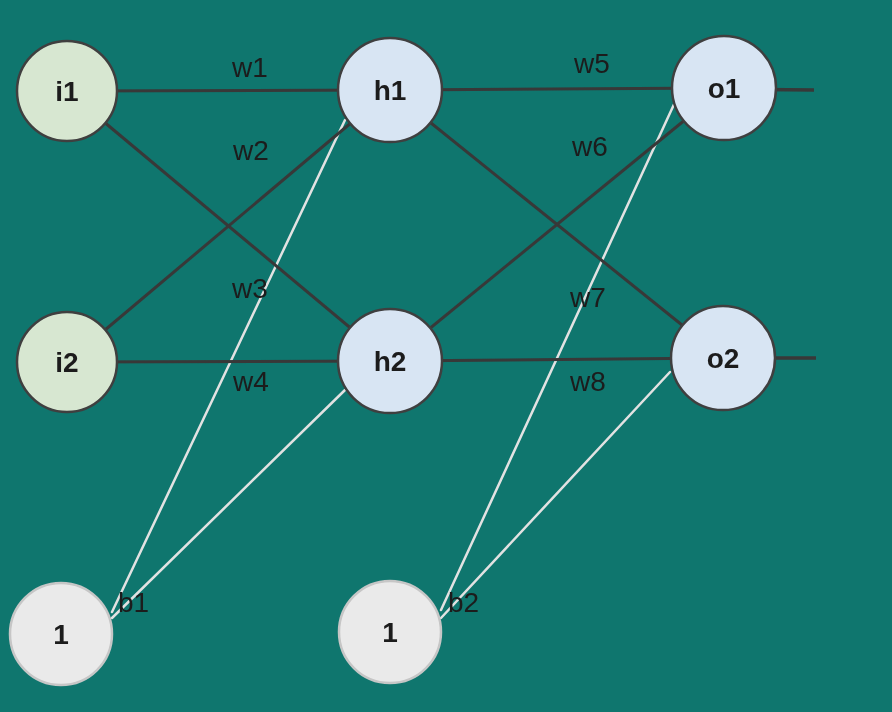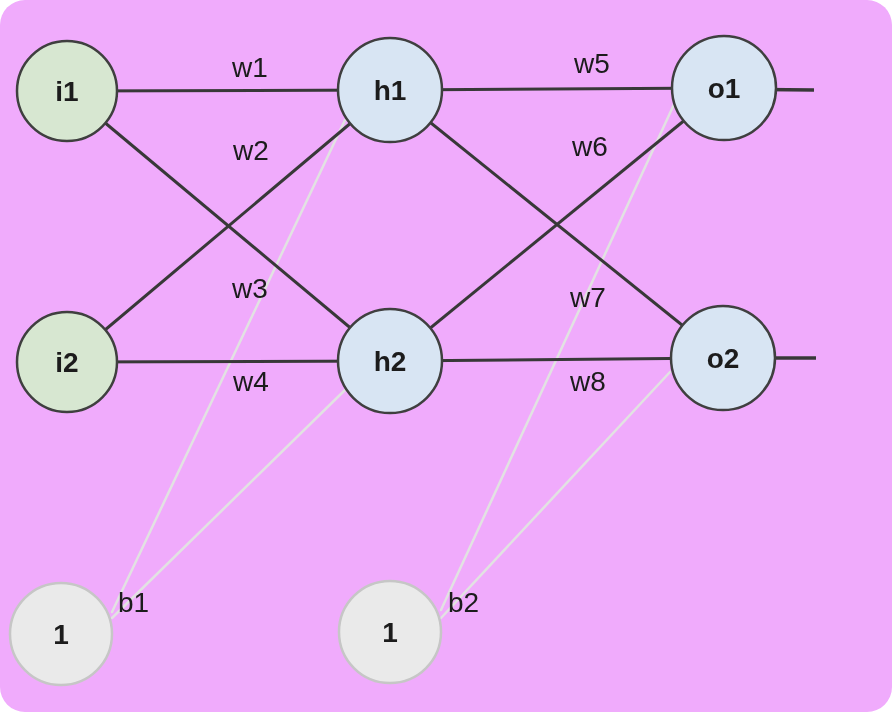--- a/index.html
+++ b/index.html
@@ -4,24 +4,23 @@
 <style>
   html, body {
     margin: 0;
     padding: 0;
     background: #ffffff;
   }
   .canvas {
     position: relative;
     width: 892px;
     height: 712px;
-    background: #f0abfc;
+    background: #0f766e;
     overflow: hidden;
     font-family: "Liberation Sans", sans-serif;
-    border-radius: 25px;
   }
   svg { display: block; }
   text {
     font-family: "Liberation Sans", sans-serif;
     fill: #1c1c1c;
   }
   .edge-label {
     font-size: 28px;
     font-weight: normal;
   }

